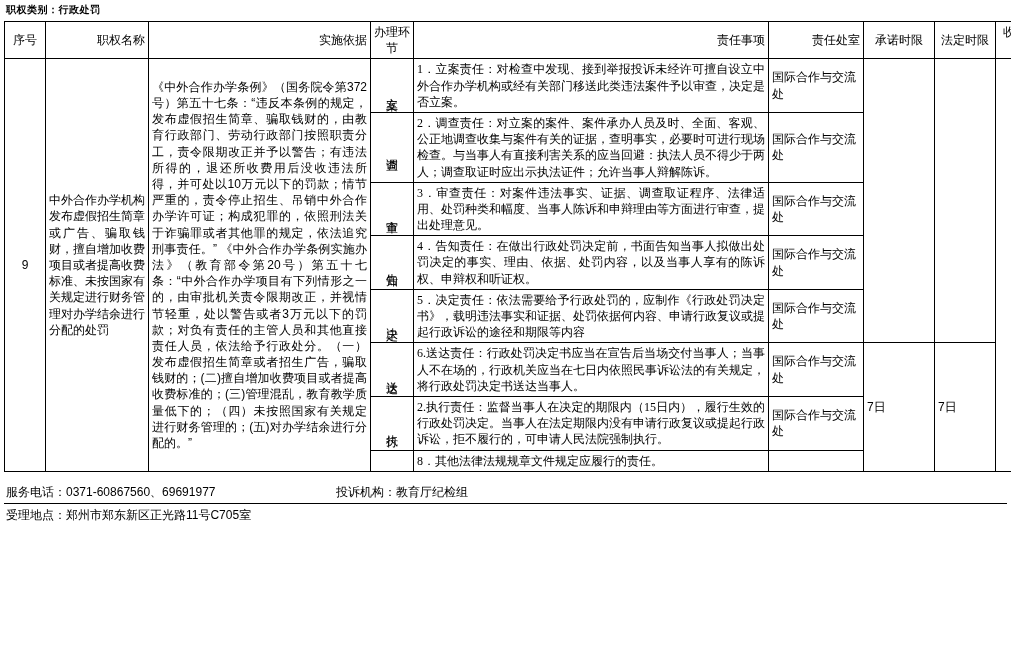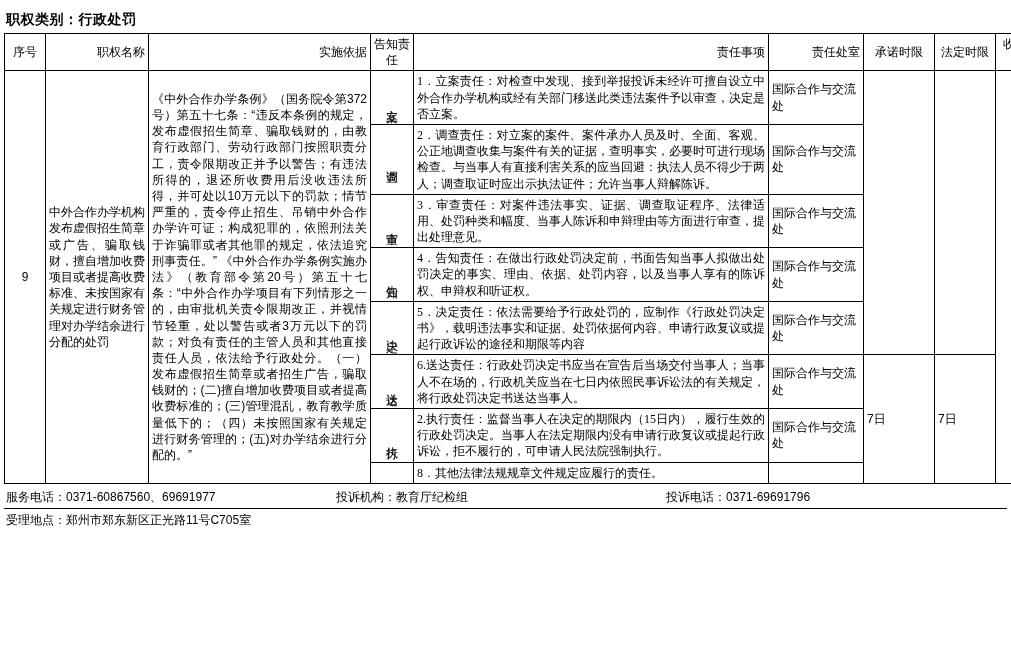--- a/index.html
+++ b/index.html
@@ -16,25 +16,24 @@
     overflow: hidden;
   }
   .page {
     width: 1011px;
     height: 665px;
     position: relative;
     box-sizing: border-box;
     padding: 0 4px;
   }
   .doc-title {
-    font-size: 14px;
+    font-size: 10px;
     font-weight: bold;
     padding: 3px 0 4px 2px;
     letter-spacing: 0.5px;
-    margin-top: 8px;
   }
   table.main {
     border-collapse: collapse;
     width: 1003px;
     table-layout: fixed;
   }
   table.main td, table.main th {
     border: 1px solid #000;
     vertical-align: middle;
     padding: 2px 3px;
@@ -88,21 +87,21 @@
   }
   .cell-fee { font-size: 12.5px; text-align: center; }
   .vertical-link {
     writing-mode: vertical-rl;
     text-orientation: upright;
     margin: 0 auto;
     display: inline-block;
     letter-spacing: 1px;
   }
   .footer {
-    margin-top: 3px;
+    margin-top: 10px;
     width: 1003px;
     font-size: 12px;
   }
   .footer-row {
     display: flex;
     padding: 2px 0 2px 2px;
   }
   .footer-row .f1 { width: 330px; }
   .footer-row .f2 { width: 330px; }
   .footer-row .f3 { flex: 1; }
@@ -120,21 +119,21 @@
 <div class="page">
 
   <div class="doc-title">职权类别：行政处罚</div>
 
   <table class="main">
     <thead>
       <tr>
         <td class="col-seq">序号</td>
         <td class="col-name">职权名称</td>
         <td class="col-basis">实施依据</td>
-        <td class="col-link">告知责任</td>
+        <td class="col-link">办理环节</td>
         <td class="col-duty">责任事项</td>
         <td class="col-office">责任处室</td>
         <td class="col-promise">承诺时限</td>
         <td class="col-legal">法定时限</td>
         <td class="col-fee">收费情况及依据</td>
       </tr>
     </thead>
     <tbody>
       <tr>
         <td class="col-seq cell-seq" rowspan="8">9</td>
@@ -189,23 +188,20 @@
   </table>
 
   <div class="footer">
     <div class="footer-row">
       <div class="f1">
         <span>服务电话：</span><span>0371-60867560、69691977</span>
       </div>
       <div class="f2">
         <span>投诉机构：</span><span>教育厅纪检组</span>
       </div>
-      <div class="f3">
-        <span>投诉电话：</span><span>0371-69691796</span>
-      </div>
     </div>
     <div class="footer-sep"></div>
     <div class="footer-last">
       <span>受理地点：</span><span>郑州市郑东新区正光路11号C705室</span>
     </div>
   </div>
 
 </div>
 
 </body></html>

